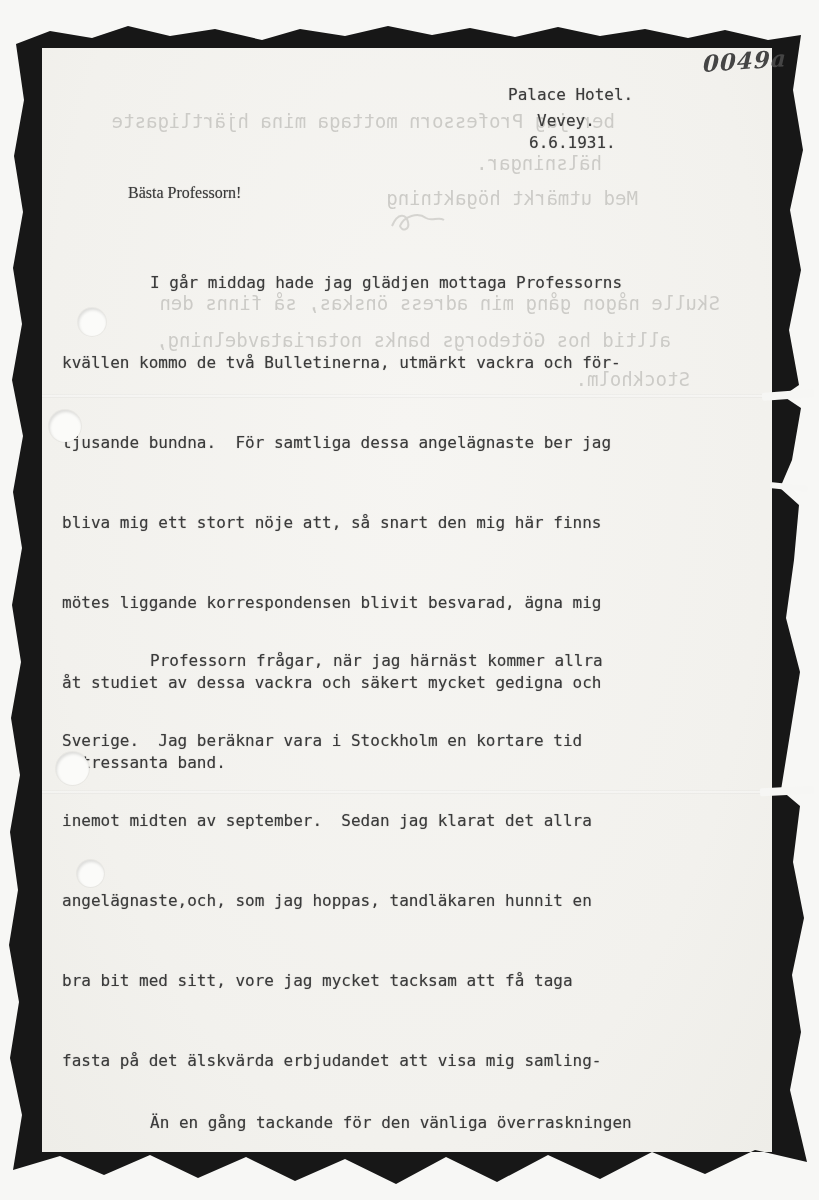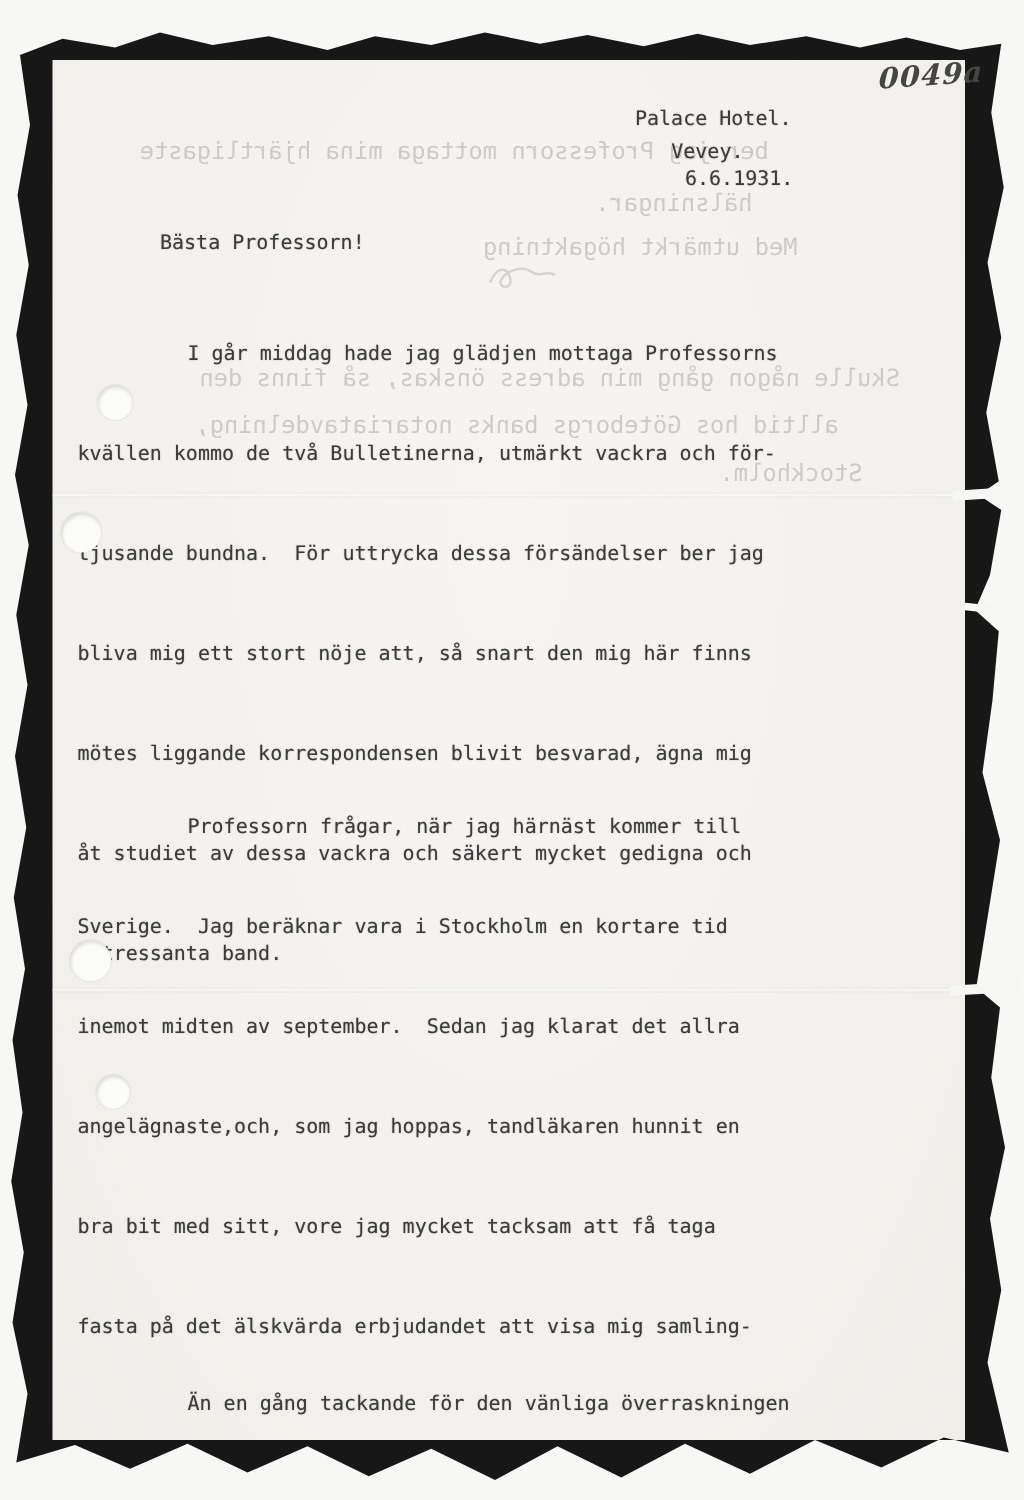--- a/index.html
+++ b/index.html
@@ -69,36 +69,36 @@
   </svg>
   <div class="bleed" style="left:160px;top:292px;width:560px;">Skulle någon gång min adress önskas, så finns den</div>
   <div class="bleed" style="left:157px;top:329px;width:514px;">alltid hos Göteborgs banks notariatavdelning,</div>
   <div class="bleed" style="left:575px;top:368px;width:115px;">Stockholm.</div>
 
   <div class="crease" style="top:394px;"></div>
   <div class="crease" style="top:790px;"></div>
 
   <div class="typed hdr-line" style="left:508px;top:85px;">Palace Hotel.</div>
   <div class="typed hdr-line" style="left:537px;top:111px;">Vevey.</div>
-  <div class="typed hdr-line" style="left:548px;top:133px;">6.6.1931.</div>
+  <div class="typed hdr-line" style="left:529px;top:133px;">6.6.1931.</div>
 
-  <div class="typed" style="left:128px;top:184px;">Bästa Professorn!</div>
+  <div class="typed" style="left:128px;top:184px;font-family:Liberation Serif, serif;">Bästa Professorn!</div>
 
   <div class="para typed" style="top:234px;">
     <div class="tl ind">I går middag hade jag glädjen mottaga Professorns</div>
     <div class="tl">kvällen kommo de två Bulletinerna, utmärkt vackra och för-</div>
-    <div class="tl">tjusande bundna.  För uttrycka dessa försändelser ber jag</div>
+    <div class="tl">tjusande bundna.  För samtliga dessa angelägnaste ber jag</div>
     <div class="tl">bliva mig ett stort nöje att, så snart den mig här finns</div>
     <div class="tl">mötes liggande korrespondensen blivit besvarad, ägna mig</div>
     <div class="tl">åt studiet av dessa vackra och säkert mycket gedigna och</div>
     <div class="tl">intressanta band.</div>
   </div>
 
   <div class="para typed" style="top:612px;">
-    <div class="tl ind">Professorn frågar, när jag härnäst kommer till</div>
+    <div class="tl ind">Professorn frågar, när jag härnäst kommer allra</div>
     <div class="tl">Sverige.  Jag beräknar vara i Stockholm en kortare tid</div>
     <div class="tl">inemot midten av september.  Sedan jag klarat det allra</div>
     <div class="tl">angelägnaste,och, som jag hoppas, tandläkaren hunnit en</div>
     <div class="tl">bra bit med sitt, vore jag mycket tacksam att få taga</div>
     <div class="tl">fasta på det älskvärda erbjudandet att visa mig samling-</div>
     
     
     
     
     

